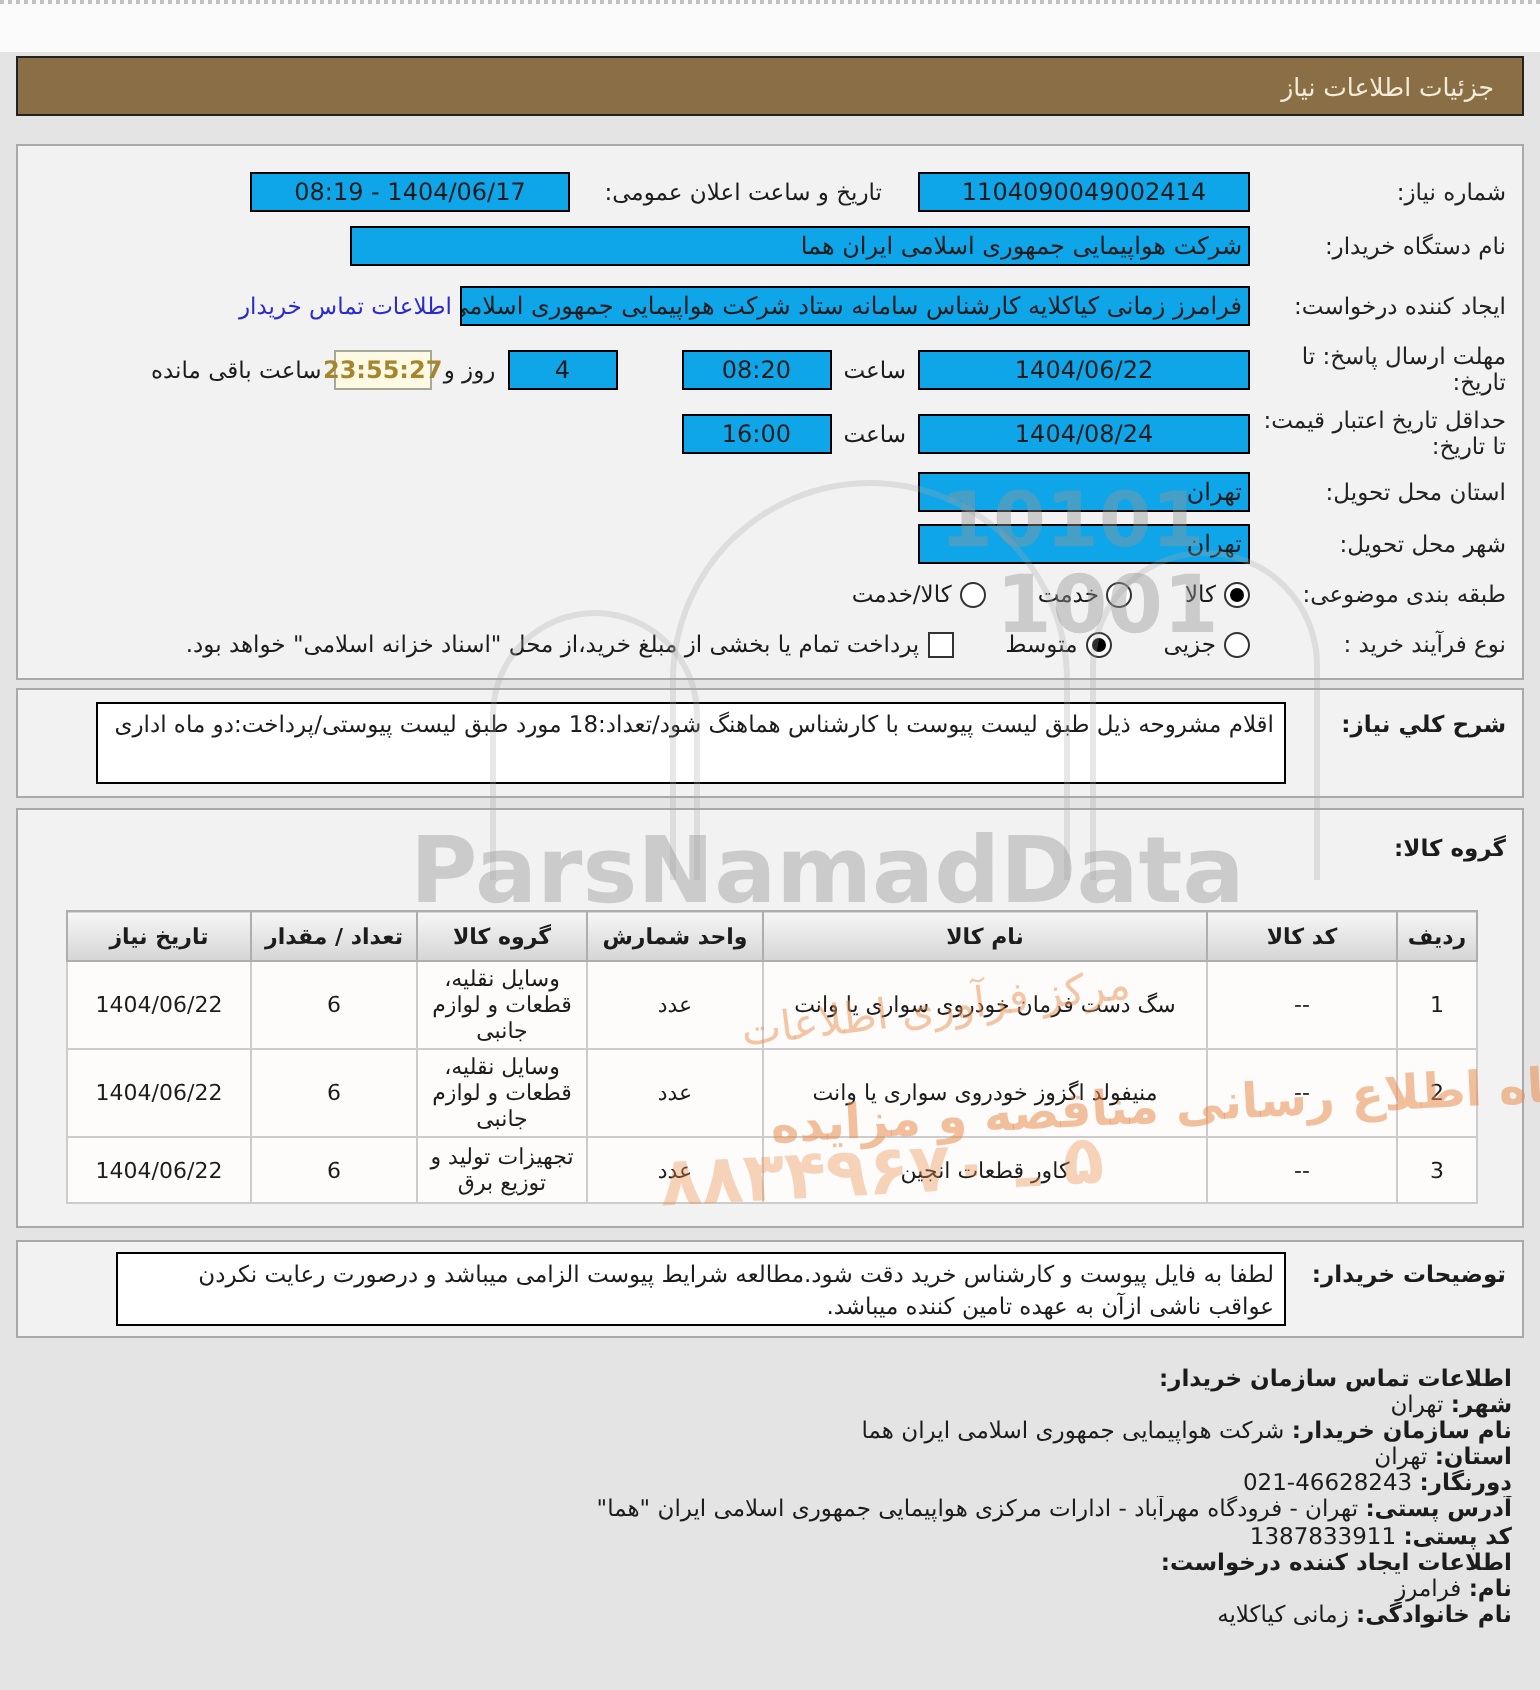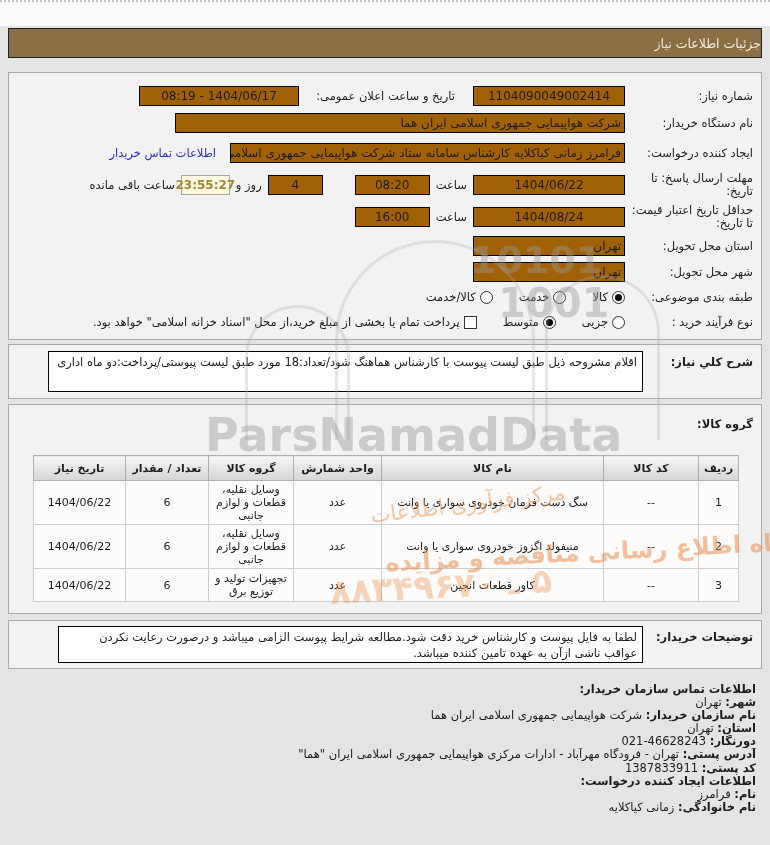--- a/index.html
+++ b/index.html
@@ -3,40 +3,40 @@
 <meta charset="utf-8">
 <style>
   * { margin:0; padding:0; box-sizing:border-box; }
   html,body { background:#e4e4e4; }
   body { font-family:"DejaVu Sans","Liberation Sans",sans-serif; }
   #page { position:relative; width:770px; height:845px; background:#e4e4e4; overflow:hidden; direction:rtl; color:#1c1c1c; }
 
   .top-strip { height:26px; background:#fbfbfb; border-top:2px dotted #c2c2c2; }
 
   .title-bar { margin:2px 8px 0 8px; height:30px; background:#8a6f46; border:1px solid #222;
-               display:flex; align-items:center; justify-content:flex-start; 
+               display:flex; align-items:center; justify-content:flex-start; padding-right:14px;
                color:#f3ecd9; font-size:12.5px; }
 
   .gbox { margin:0 8px; background:#f2f2f2; border:1px solid #a9a9a9; }
 
   
   #box-main { margin-top:14px; height:268px; padding:10px 8px 6px 8px; }
   .frow { display:flex; align-items:center; }
   .lbl { width:128px; flex:0 0 128px; font-size:11.5px; line-height:13px; color:#222; }
   .lbl.b2 { white-space:normal; }
-  .inp { background:#a16207; border:1px solid #000; height:20px; font-size:12px;
+  .inp { background:#0ea5e9; border:1px solid #000; height:20px; font-size:12px;
          display:flex; align-items:center; justify-content:center; overflow:hidden; white-space:nowrap; }
   .inp.rt { justify-content:flex-start; padding-right:3px; }
   .inp.ltr { direction:ltr; }
-  .w150 { width:152px; } .w160 { width:160px; } .w450 { width:450px; } .w395 { width:395px; }
+  .w150 { width:166px; } .w160 { width:160px; } .w450 { width:450px; } .w395 { width:395px; }
   .w75 { width:75px; } .w55 { width:55px; } .w65 { width:49px;font-weight:bold; }
   .mid-lbl { font-size:11.5px; margin:0 6px; white-space:nowrap; }
   .countdown { background:#fdf9e2; border:1px solid #a8a89a; color:#a5862e; font-size:12px;
                height:20px; display:flex; align-items:center; justify-content:center; direction:ltr; }
-  .link { color:#2b2bcc; font-size:11.5px; margin-right:14px; white-space:nowrap; cursor:pointer; }
+  .link { color:#2b2bcc; font-size:11.5px; margin-right:4px; white-space:nowrap; cursor:pointer; }
 
   .radio { width:13px; height:13px; border:1px solid #333; border-radius:50%; background:#fff;
            display:inline-block; flex:0 0 13px; }
   .radio.checked { position:relative; }
   .radio.checked::after { content:''; position:absolute; width:7px; height:7px; margin:2px;
                           border-radius:50%; background:#000; display:block; }
   .checkbox { width:13px; height:13px; border:1px solid #333; background:#fff; display:inline-block; flex:0 0 13px; }
   .opt-lbl { font-size:11.5px; margin:0 4px 0 26px; white-space:nowrap; }
 
   

